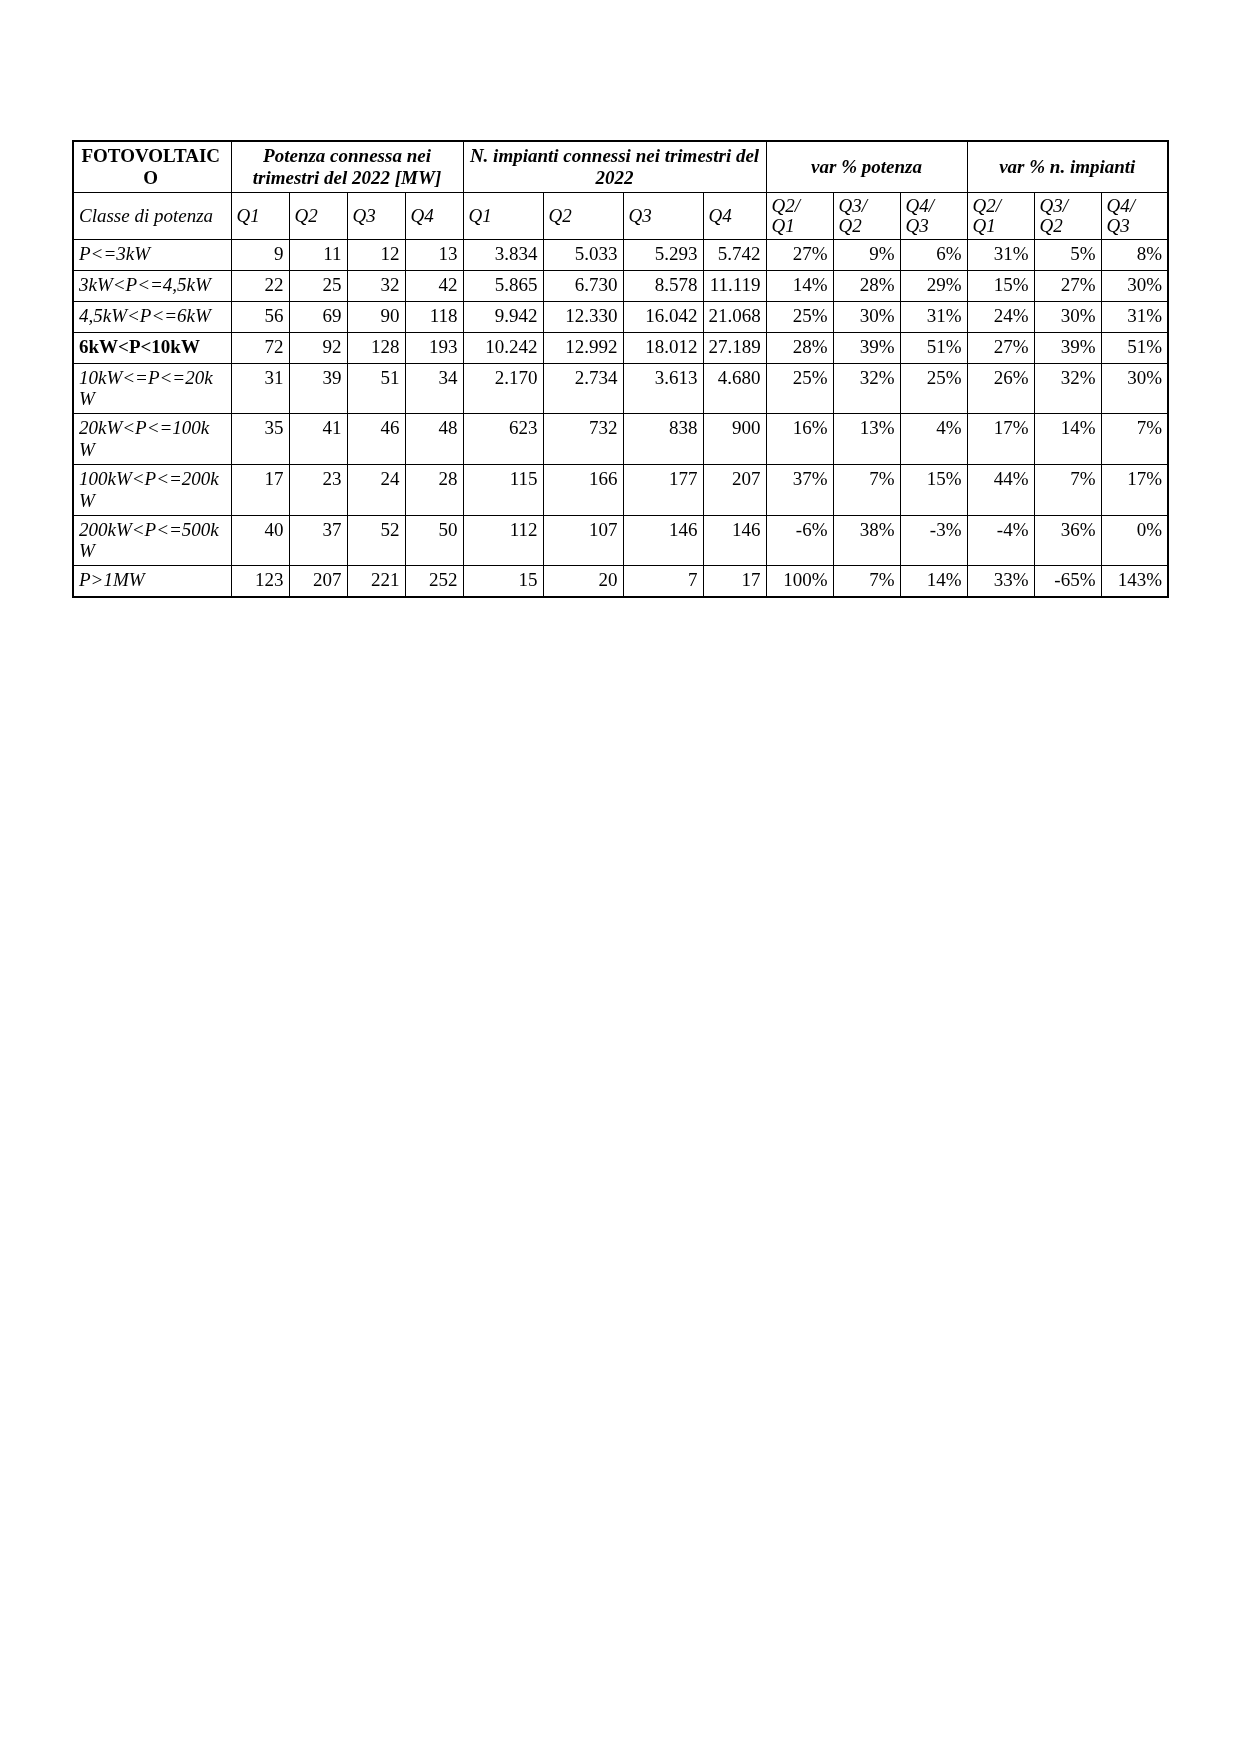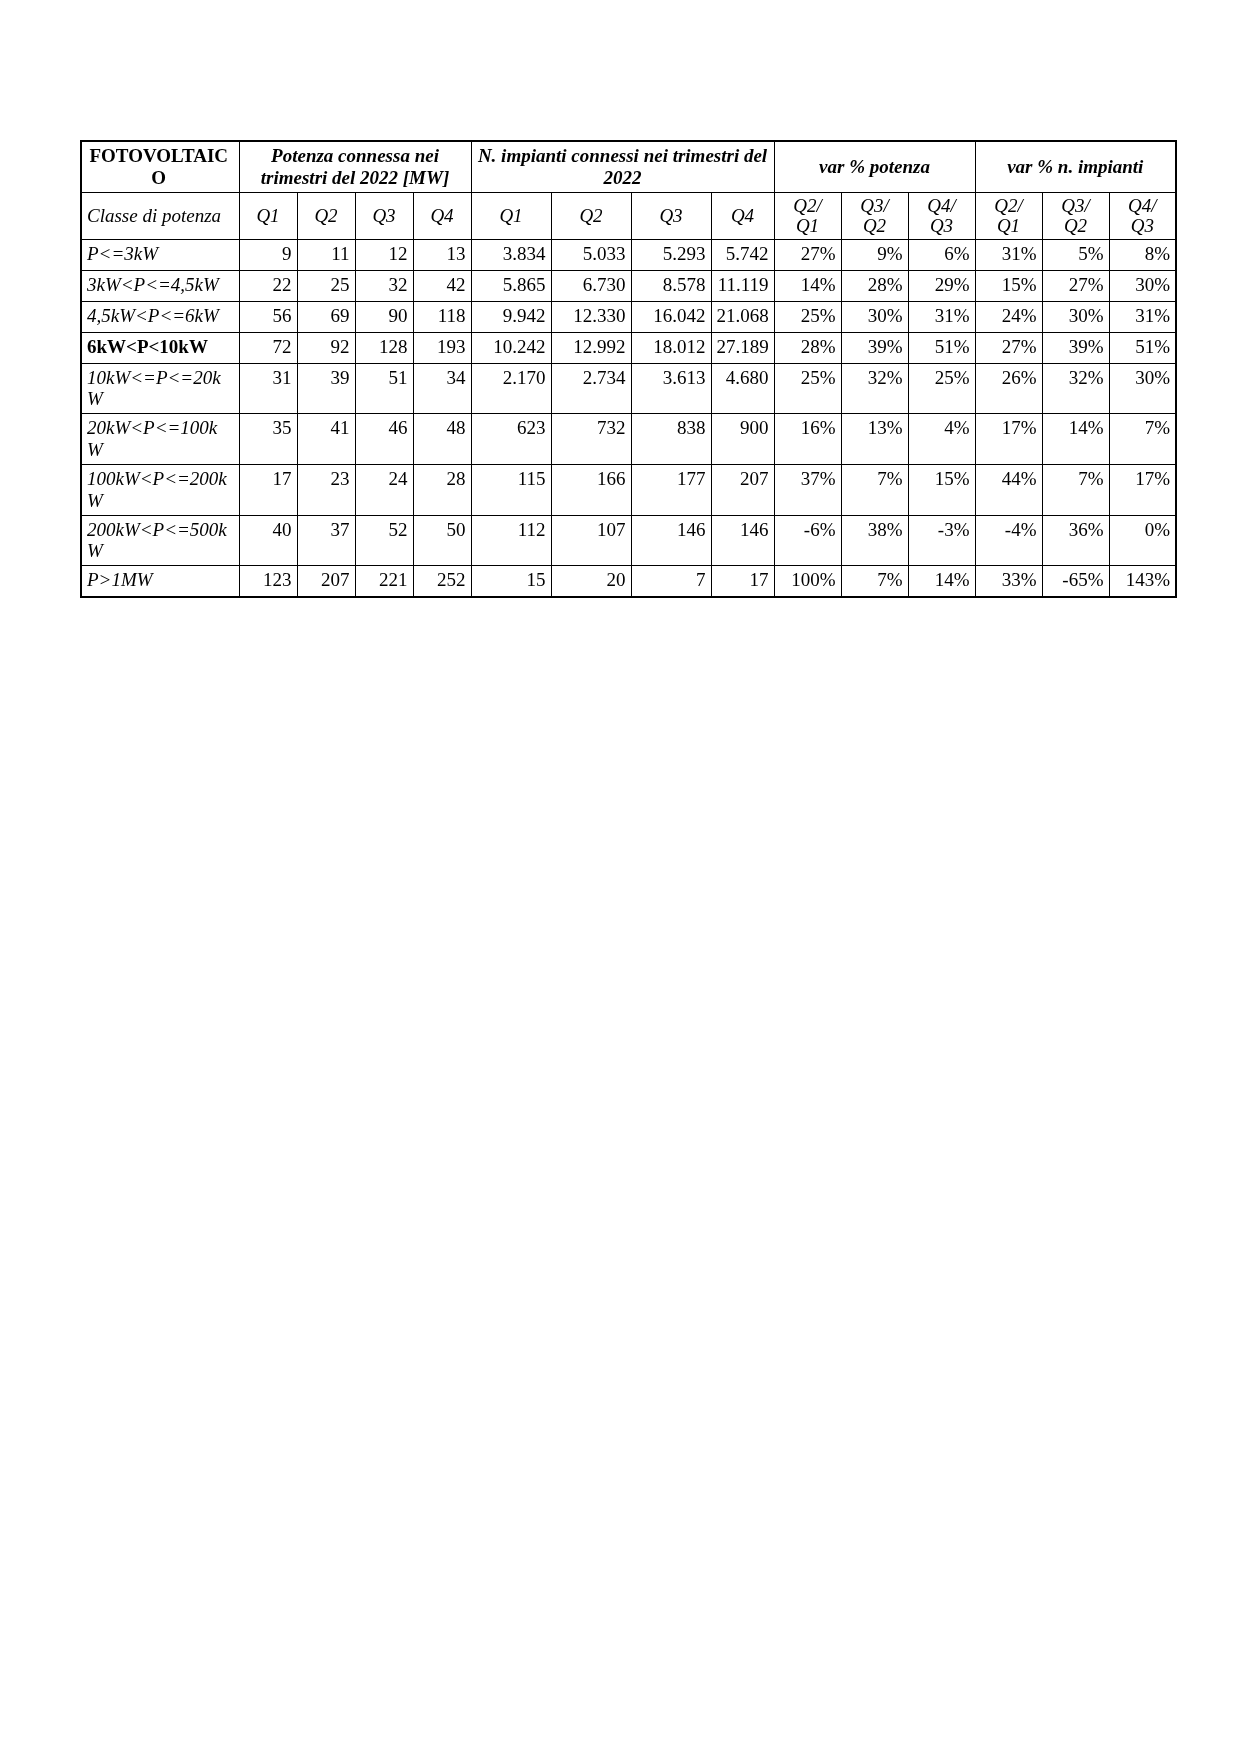--- a/index.html
+++ b/index.html
@@ -9,21 +9,21 @@
   }
   body {
     width: 1240px;
     height: 1754px;
     position: relative;
     font-family: "Liberation Serif", "DejaVu Serif", serif;
     color: #000000;
   }
   .page {
     position: absolute;
-    left: 80px;
+    left: 72px;
     top: 140px;
   }
   table.pv {
     border-collapse: collapse;
     table-layout: fixed;
     width: 1097px;
     border: 2px solid #000000;
   }
   table.pv col.c-label { width: 158px; }
   table.pv col.c-mw    { width: 58px;  }
@@ -49,21 +49,21 @@
   }
   table.pv tr.h1 th.corner {
     font-style: normal;
     word-break: break-all;
     padding-right: 8px;
   }
   
   table.pv tr.h2 th {
     font-weight: normal;
     font-style: italic;
-    text-align: center;
+    text-align: left;
     vertical-align: middle;
     height: 36px;
   }
   table.pv tr.h2 th.rowhead {
     font-weight: normal;
     text-align: left;
   }
   table.pv tr.h2 th.subq {
     white-space: pre-line;
     line-height: 1.05;

